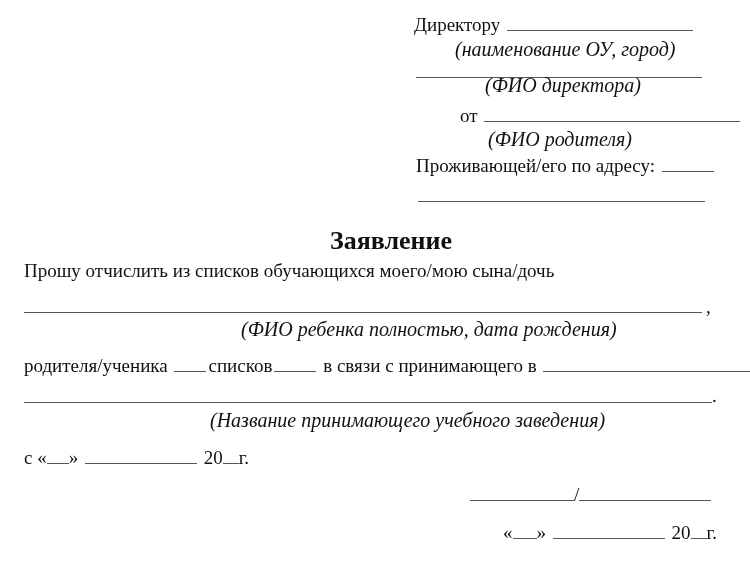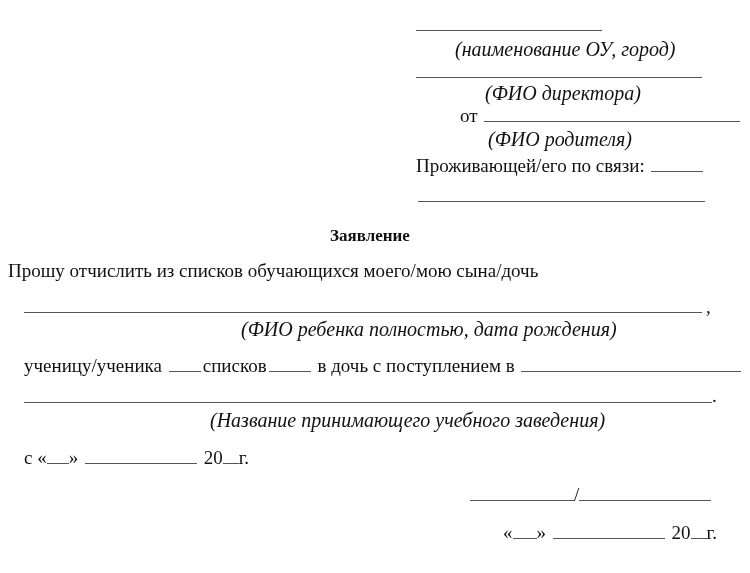--- a/index.html
+++ b/index.html
@@ -4,59 +4,60 @@
   <style>
     html, body { margin: 0; padding: 0; background: #ffffff; }
     body {
       width: 750px; height: 573px; position: relative; overflow: hidden;
       font-family: "Liberation Serif", "DejaVu Serif", serif;
       color: #111111;
     }
     .abs { position: absolute; white-space: nowrap; }
     .reg { font-size: 19px; }
     .ital { font-style: italic; font-size: 20px; }
-    .title { font-weight: bold; font-size: 17px; }
+    .title { font-weight: bold; font-size: 26px; }
     .fill { display: inline-block; border-bottom: 1.5px solid #555; height: 1px; vertical-align: baseline; margin: 0 2px; }
     .line { position: absolute; border-bottom: 1.5px solid #555; height: 0; }
   </style>
 </head>
 <body>
 
 <div class="abs reg" style="left:414px; top:14px;">
+  <span>Директору</span>
   <span class="fill" style="width:186px;"></span>
 </div>
 <div class="abs ital" style="left:455px; top:38px;">(наименование ОУ, город)</div>
 
 <div class="line" style="left:416px; top:77px; width:286px;"></div>
-<div class="abs ital" style="left:485px; top:82px;">(ФИО директора)</div>
+<div class="abs ital" style="left:485px; top:74px;">(ФИО директора)</div>
 
 <div class="abs reg" style="left:416px; top:105px;margin-left:44px;">
   <span>от</span>
   <span class="fill" style="width:256px;"></span>
 </div>
 <div class="abs ital" style="left:488px; top:128px;text-align:center;">(ФИО родителя)</div>
 
 <div class="abs reg" style="left:416px; top:155px;">
-  <span>Проживающей/его по связи:</span>
+  <span>Проживающей/его по адресу:</span>
   <span class="fill" style="width:52px;"></span>
 </div>
 <div class="line" style="left:418px; top:201px; width:287px;"></div>
 
 <div class="abs title" style="left:330px; top:226px;">Заявление</div>
 
-<div class="abs reg" style="left:8px; top:260px;">Прошу отчислить из списков обучающихся моего/мою сына/дочь</div>
+<div class="abs reg" style="left:24px; top:260px;">Прошу отчислить из списков обучающихся моего/мою сына/дочь</div>
 
 <div class="line" style="left:24px; top:312px; width:678px;"></div>
 <div class="abs reg" style="left:706px; top:296px;">,</div>
 <div class="abs ital" style="left:241px; top:318px;">(ФИО ребенка полностью, дата рождения)</div>
 
 <div class="abs reg" style="left:24px; top:355px;">
-  <span>ученицу/ученика</span>
+  <span>родителя/ученика</span>
   <span class="fill" style="width:32px;"></span><span>списков</span><span class="fill" style="width:42px;"></span>
-  <span>в дочь с поступлением в</span>
+  <span>в связи с принимающего в</span>
   <span class="fill" style="width:220px;"></span>
 </div>
 
 <div class="line" style="left:24px; top:402px; width:688px;"></div>
 <div class="abs reg" style="left:712px; top:385px;">.</div>
 <div class="abs ital" style="left:210px; top:409px;">(Название принимающего учебного заведения)</div>
 
 <div class="abs reg" style="left:24px; top:447px;">
   <span>с «</span><span class="fill" style="width:22px; margin:0;"></span><span>»</span>
   <span class="fill" style="width:112px;"></span>

